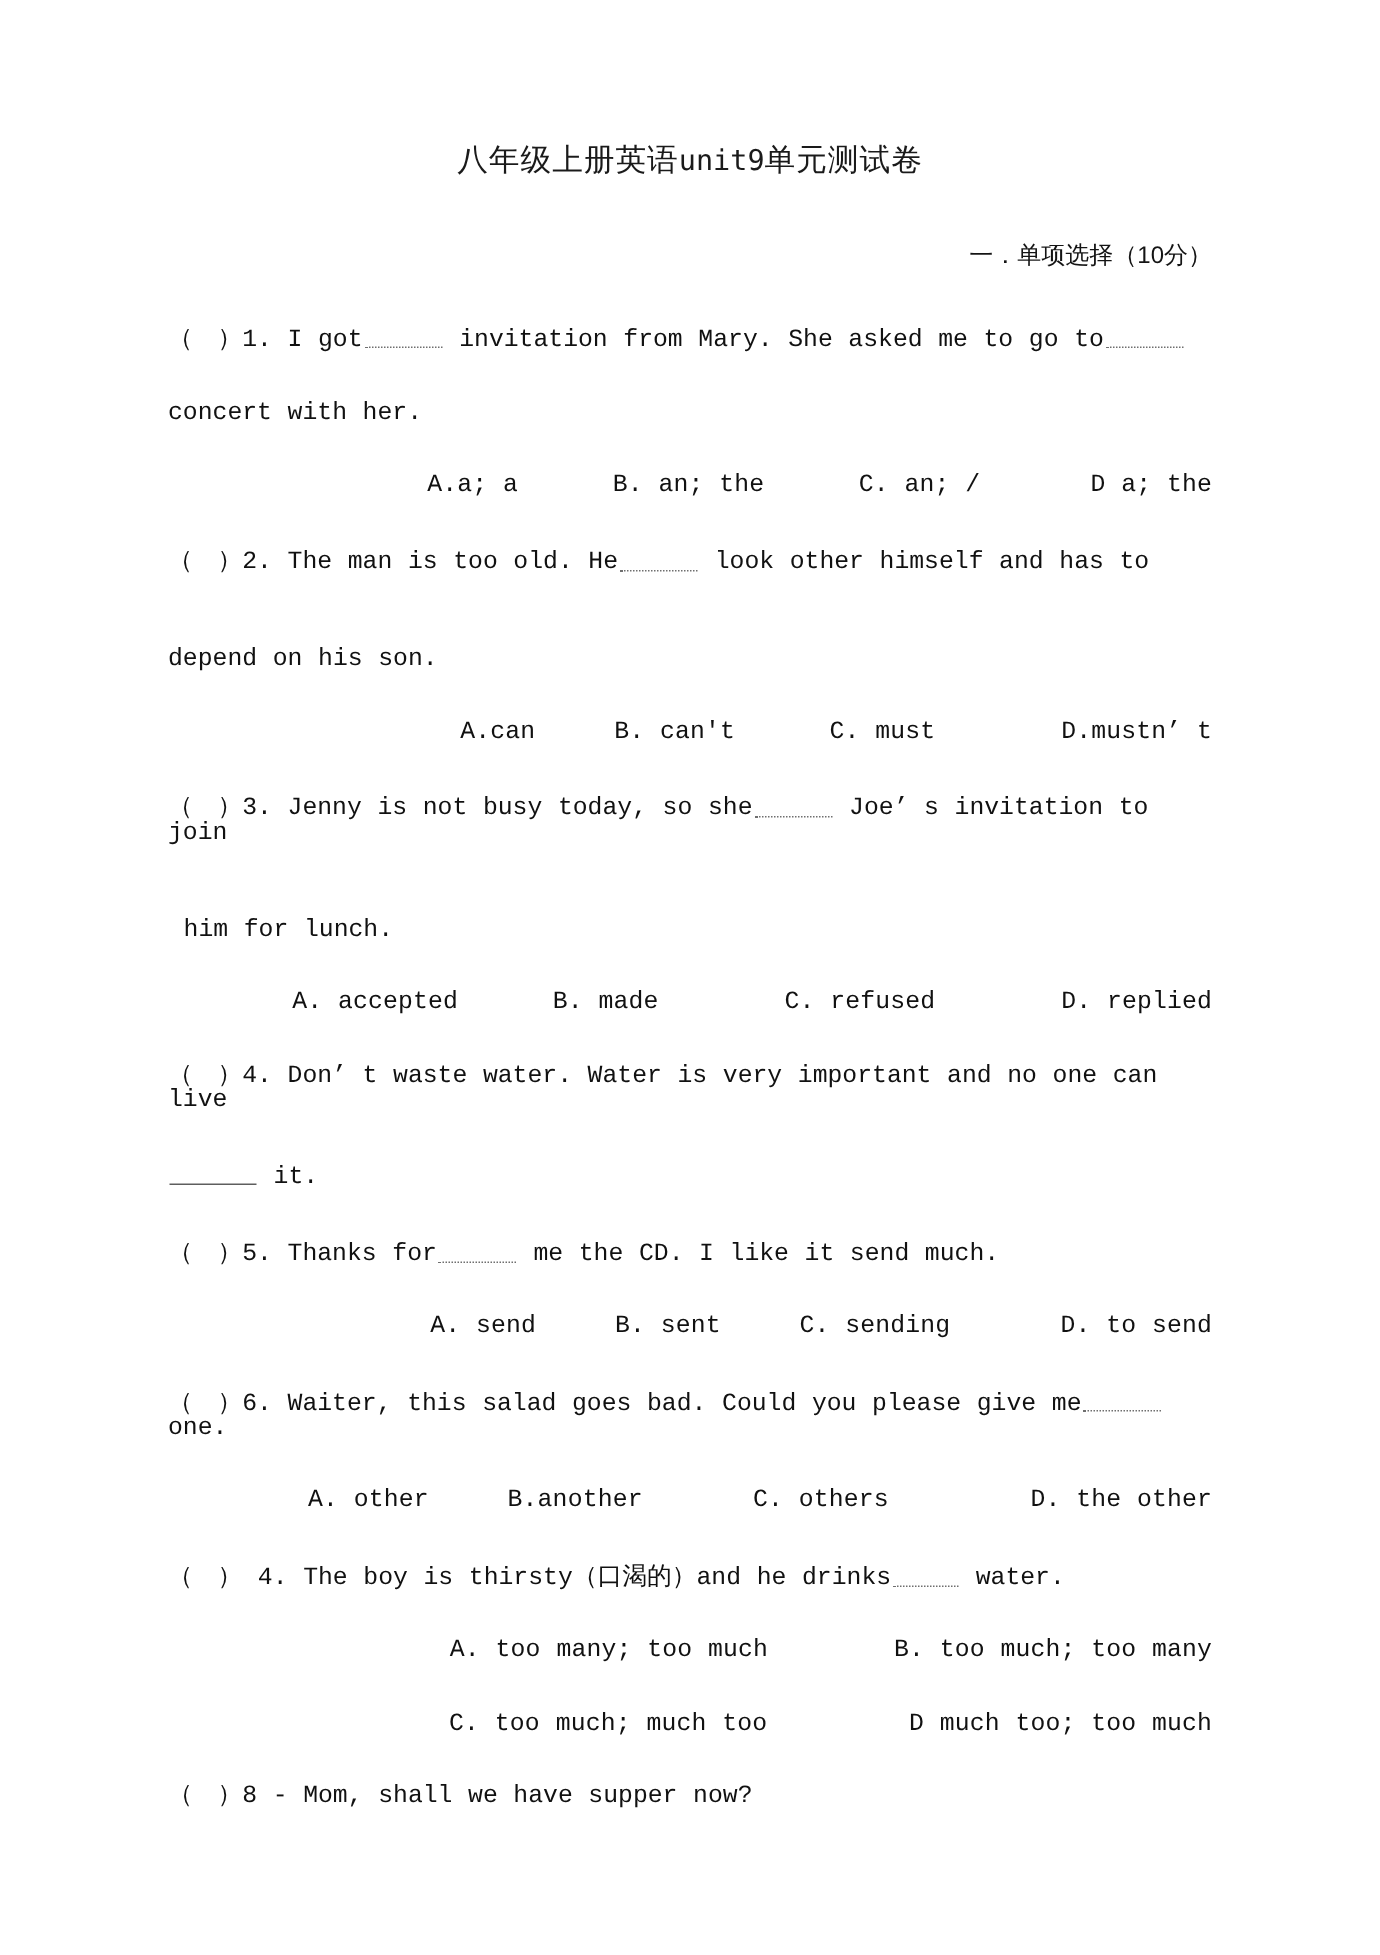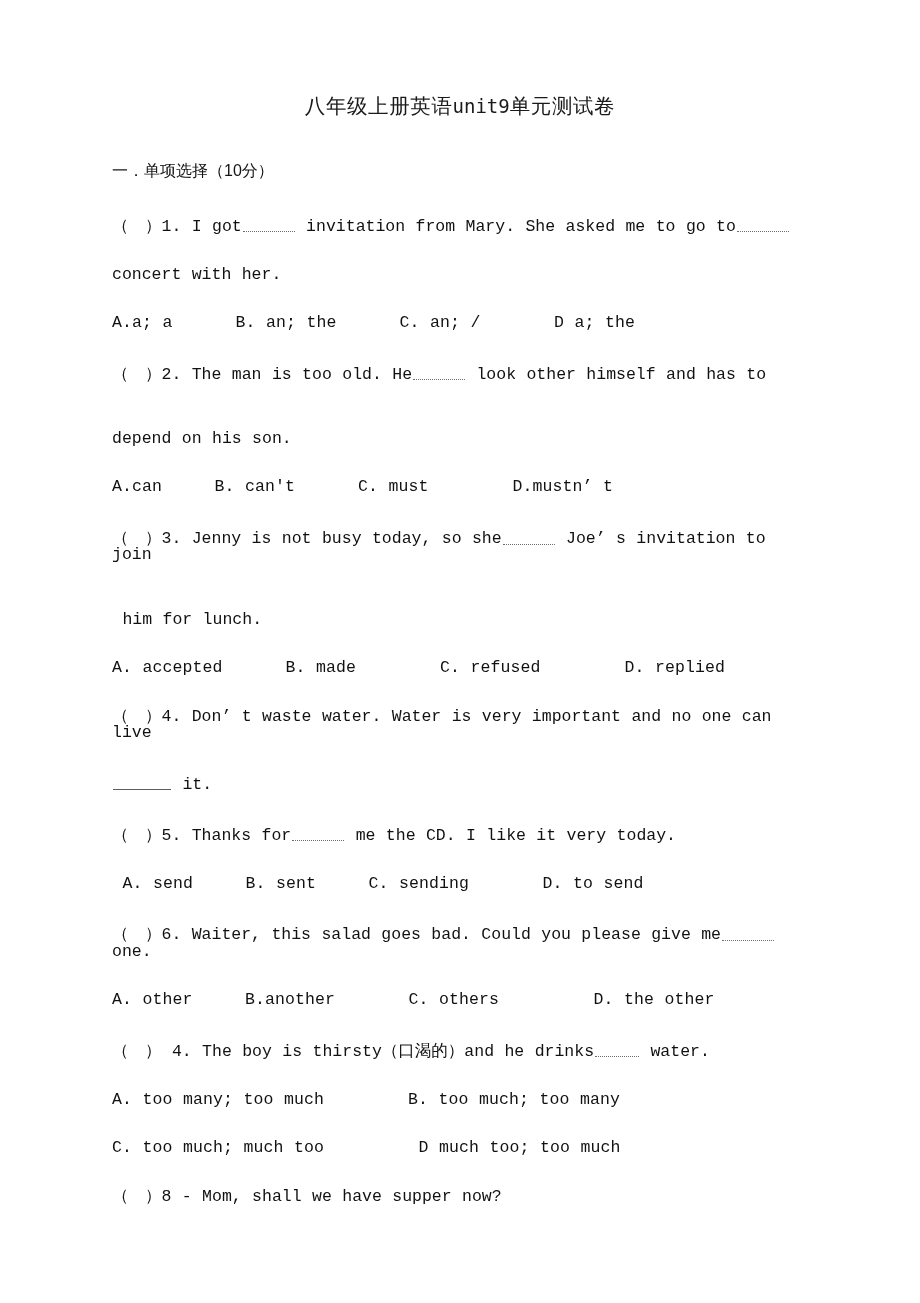--- a/index.html
+++ b/index.html
@@ -44,20 +44,21 @@
   }
 
   
   .section-head {
     margin: 0;
     padding-top: 44px;
     font-size: 16px;
     font-weight: 400;
     line-height: 1.0;
     color: #141414;
+    text-align: right;
   }
 
   
   .qline {
     font-size: 16.5px;
     line-height: 1.0;
     margin: 0;
     padding-top: 32px;
     color: #111111;
     white-space: pre-wrap;
@@ -74,21 +75,21 @@
     border-bottom: 1.5px dotted #6f6f6f;
     height: 0.95em;
     margin: 0 1px -2px 1px;
   }
   .blank.w-short { width: 44px; }
   .blank.w-long  { width: 58px; }
   .blank.solid {
     border-bottom: 1.8px solid #5e5e5e;
   }
 
-  .opts { letter-spacing: 0.1px; }
+  .opts { letter-spacing: 0.1px; text-align: right; }
 </style>
 </head>
 <body>
 
 <div class="page">
 
   <h1 class="doc-title"><span>八年级上册英语</span><span class="latin">unit9</span><span>单元测试卷</span></h1>
 
   <div class="section-head">一．单项选择（10分）</div>
 
@@ -100,21 +101,21 @@
   <div class="qline" style="padding-top:48px">depend on his son.</div>
   <div class="qline opts">A.can     B. can't      C. must        D.mustn’ t</div>
 
   <div class="qline"><span>（　）3. Jenny is not busy today, so she</span><span class="blank"></span><span> Joe’ s invitation to join</span></div>
   <div class="qline" style="padding-top:48px"> him for lunch.</div>
   <div class="qline opts">A. accepted      B. made        C. refused        D. replied</div>
 
   <div class="qline">（　）4. Don’ t waste water. Water is very important and no one can live</div>
   <div class="qline"><span class="blank solid w-long"></span><span> it.</span></div>
 
-  <div class="qline"><span>（　）5. Thanks for</span><span class="blank"></span><span> me the CD. I like it very today.</span></div>
+  <div class="qline"><span>（　）5. Thanks for</span><span class="blank"></span><span> me the CD. I like it send much.</span></div>
   <div class="qline opts"> A. send     B. sent     C. sending       D. to send</div>
 
   <div class="qline"><span>（　）6. Waiter, this salad goes bad. Could you please give me</span><span class="blank"></span><span> one.</span></div>
   <div class="qline opts">A. other     B.another       C. others         D. the other</div>
 
   <div class="qline"><span>（　） 4. The boy is thirsty（口渴的）and he drinks</span><span class="blank w-short"></span><span> water.</span></div>
   <div class="qline opts">A. too many; too much        B. too much; too many</div>
   <div class="qline opts">C. too much; much too         D much too; too much</div>
 
   <div class="qline">（　）8 - Mom, shall we have supper now?</div>

